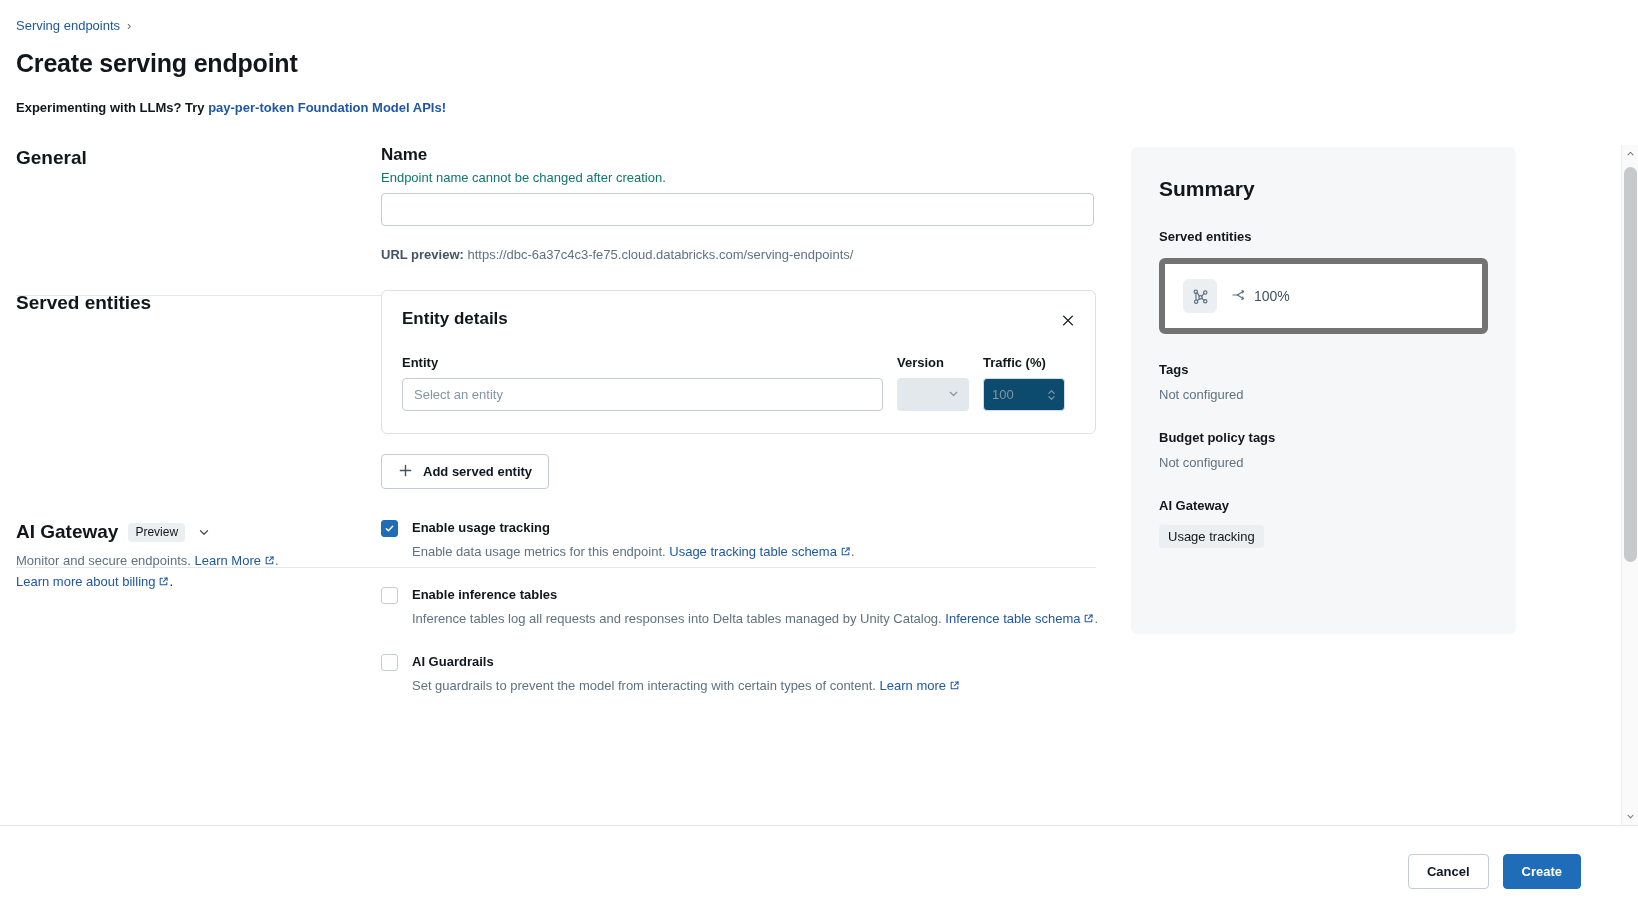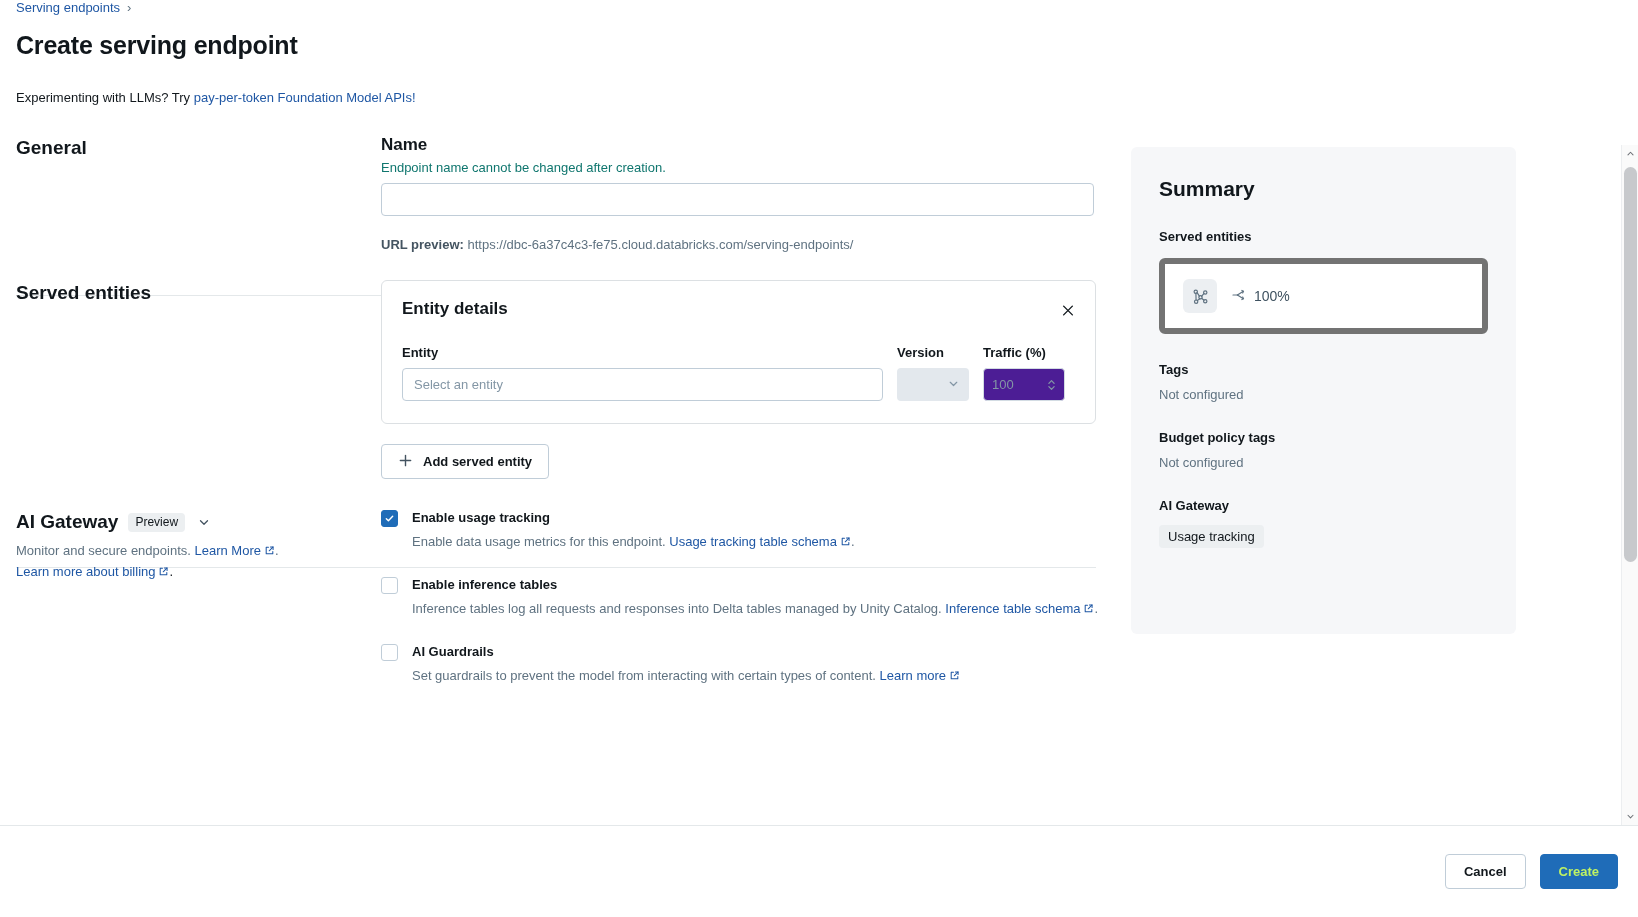--- a/index.html
+++ b/index.html
@@ -20,25 +20,25 @@
   .scroll-area {
     position: absolute;
     left: 0; top: 0;
     width: 1638px; height: 825px;
     overflow: hidden;
     background: #fff;
   }
   .content { position: relative; width: 1546px; padding: 0 0 0 16px; }
 
   
-  .breadcrumb { display: flex; align-items: center; gap: 7px; }
+  .breadcrumb { display: flex; align-items: center; gap: 7px; padding-top: 18px; }
   .breadcrumb-link { font-size: 13px; color: #1f57a4; }
   .breadcrumb-sep { color: #5f7281; font-size: 13px; line-height: 1; }
   .page-title { font-size: 25px; font-weight: 700; letter-spacing: -0.2px; margin: 16px 0 0 0; color: #11171c; }
-  .subtitle { font-size: 13px; color: #11171c; margin-top: 30px; }
+  .subtitle { font-size: 13px; color: #11171c; margin-top: 22px; font-weight: bold; }
   .subtitle a { color: #1f57a4; }
 
   
   .section { display: flex; position: relative; }
   .section-label { width: 365px; flex: 0 0 365px; padding-top: 2px; }
   .section-title { font-size: 19px; font-weight: 600; color: #11171c; }
   .section-body { flex: 1; max-width: 730px; }
 
   .divider { height: 1px; background: #e4e8ea; width: 1080px; margin: 0 0 0 16px; position: absolute; left: 0; }
 
@@ -88,21 +88,21 @@
   .version-select {
     width: 72px; height: 33px;
     border: 1px solid transparent; border-radius: 4px;
     background: #e3e8ed; padding: 0 8px;
     display: flex; align-items: center; justify-content: flex-end;
     cursor: not-allowed;
   }
   .traffic-input {
     width: 82px; height: 33px;
     border: 1px solid #d3dce3; border-radius: 4px;
-    background: #4c1d95; padding: 0 8px;
+    background: #0c4a6e; padding: 0 8px;
     display: flex; align-items: center; justify-content: space-between;
     font-size: 13px; color: #8396a5; cursor: not-allowed;
   }
   .spinner { display: flex; flex-direction: column; gap: 2px; align-items: center; color: #8396a5; }
 
   .add-entity-btn {
     margin-top: 20px;
     display: inline-flex; align-items: center; gap: 10px;
     height: 35px; padding: 0 16px;
     border: 1px solid #c0cdd8; border-radius: 4px;
@@ -183,29 +183,29 @@
     position: absolute; left: 2px; top: 22px;
     width: 13px; height: 395px; background: #c7c9cc; border-radius: 7px; cursor: grab;
   }
 
   
   .footer {
     position: absolute; left: 0; bottom: 0;
     width: 1638px; height: 92px;
     background: #fff; border-top: 1px solid #e4e8ea;
     display: flex; align-items: center; justify-content: flex-end;
-    gap: 14px; padding-right: 20px;
+    gap: 14px; padding-right: 57px;
   }
   .btn {
     height: 35px; padding: 0 18px; border-radius: 4px;
     font-size: 13px; font-weight: 700; cursor: pointer;
     font-family: "Liberation Sans", sans-serif;
   }
   .btn-cancel { background: #fff; border: 1px solid #c0cdd8; color: #11171c; }
-  .btn-create { background: #1f6cb8; border: 1px solid #1f6cb8; color: #bef264; }
+  .btn-create { background: #1f6cb8; border: 1px solid #1f6cb8; color: #ffffff; }
 </style>
 </head>
 <body>
 
 <div class="page">
 
   <div class="scroll-area">
     <div class="content">
 
       <div class="breadcrumb">

